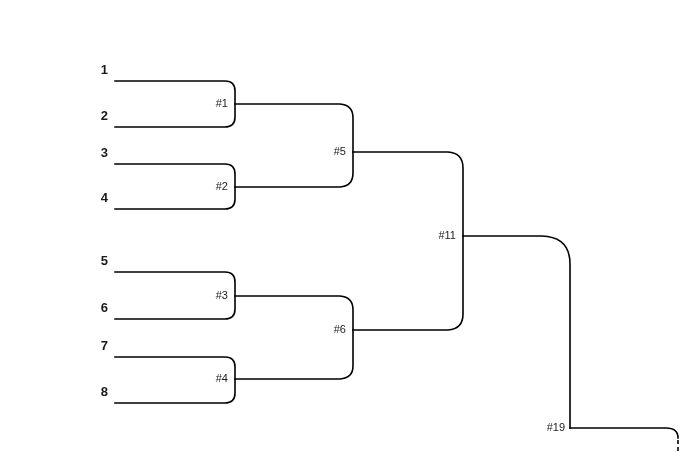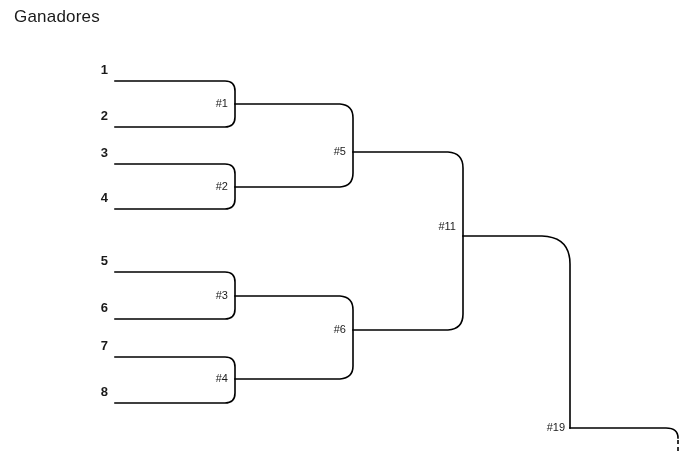--- a/index.html
+++ b/index.html
@@ -63,21 +63,20 @@
     font-weight: 400;
     line-height: 13px;
     color: var(--text-color);
   }
 </style>
 </head>
 <body>
 
 <div class="stage">
 
-  <div class="bracket-title">Ganadores</div>
 
   <svg class="lines" width="698" height="452" viewBox="0 0 698 452">
 
     <path d="M115 81 H225 Q235 81 235 91 V117 Q235 127 225 127 H115"></path>
     <path d="M115 164 H225 Q235 164 235 174 V199 Q235 209 225 209 H115"></path>
     <path d="M115 272 H225 Q235 272 235 282 V309 Q235 319 225 319 H115"></path>
     <path d="M115 357 H225 Q235 357 235 367 V393 Q235 403 225 403 H115"></path>
 
     <path d="M235 104 H340 Q353 105 353 118 V173 Q353 186 340 187 H235"></path>
     <path d="M235 296 H340 Q353 297 353 310 V366 Q353 378 340 379 H235"></path>
@@ -98,16 +97,16 @@
   <span class="seed" style="top:301px">6</span>
   <span class="seed" style="top:339px">7</span>
   <span class="seed" style="top:385px">8</span>
 
   <span class="match-label" style="left:188px; top:97px">#1</span>
   <span class="match-label" style="left:188px; top:180px">#2</span>
   <span class="match-label" style="left:188px; top:289px">#3</span>
   <span class="match-label" style="left:188px; top:372px">#4</span>
   <span class="match-label" style="left:306px; top:145px">#5</span>
   <span class="match-label" style="left:306px; top:323px">#6</span>
-  <span class="match-label" style="left:416px; top:220px">#11</span>
+  <span class="match-label" style="left:416px; top:229px">#11</span>
   <span class="match-label" style="left:525px; top:421px">#19</span>
 
 </div>
 
 </body></html>

